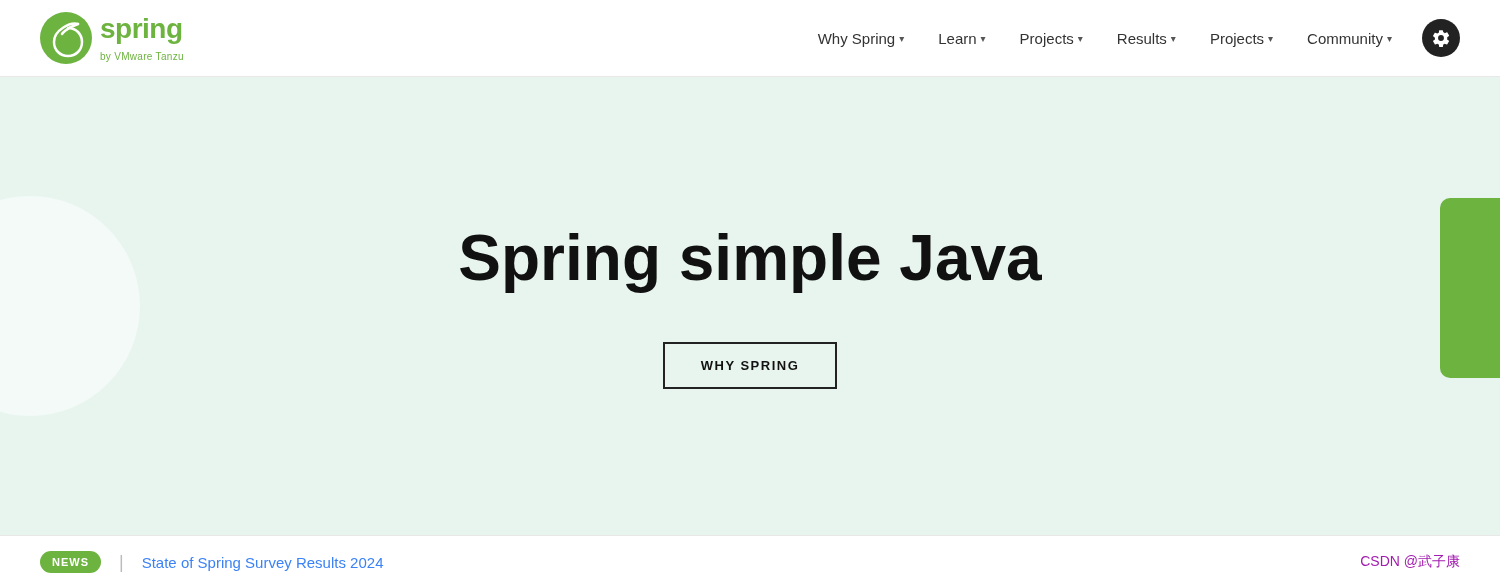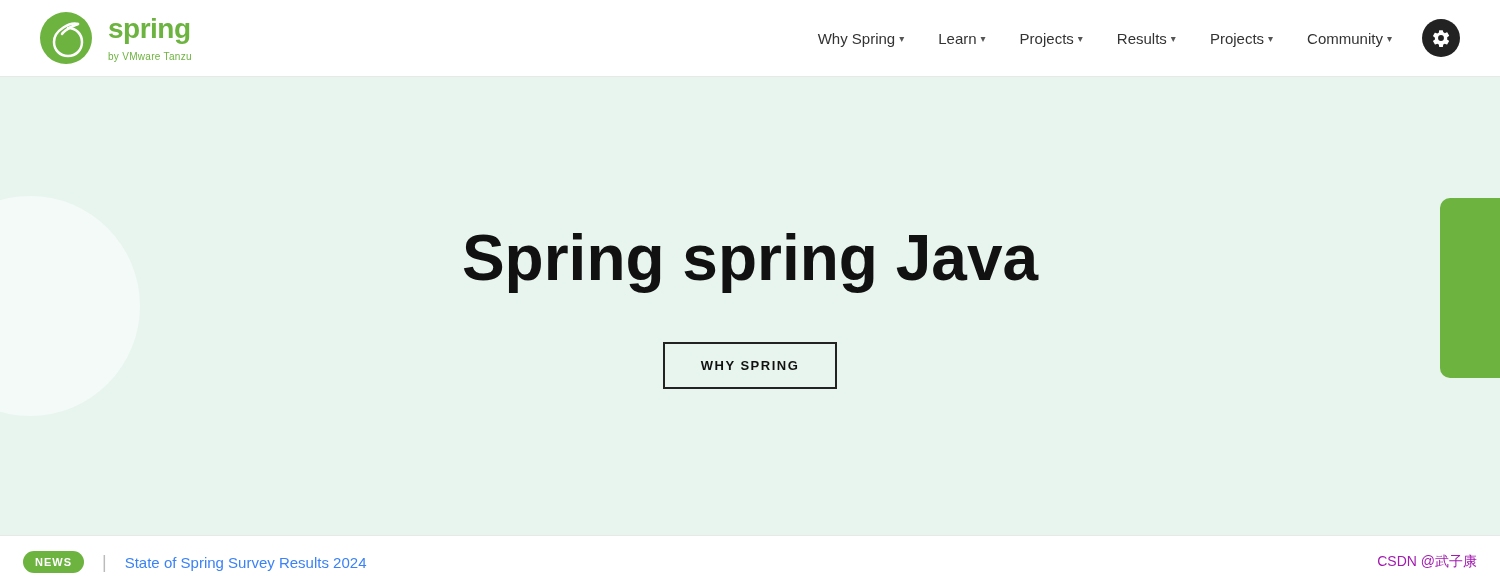--- a/index.html
+++ b/index.html
@@ -11,21 +11,21 @@
       align-items: center;
       justify-content: space-between;
       padding: 0 40px;
       height: 77px;
       background: #fff;
       border-bottom: 1px solid #e8e8e8;
     }
     .logo-area {
       display: flex;
       align-items: center;
-      gap: 16px;
+      gap: 8px;
     }
     .logo-svg {
       width: 52px;
       height: 52px;
     }
     .logo-text {
       display: flex;
       flex-direction: column;
     }
     .logo-spring {
@@ -141,21 +141,21 @@
       cursor: pointer;
       transition: background 0.2s;
     }
 
     
     .news-bar {
       background: #fff;
       height: 53px;
       display: flex;
       align-items: center;
-      padding: 0 23px;
+      padding: 0 40px;
       border-top: 1px solid #e8e8e8;
     }
     .news-badge {
       background: #6db33f;
       color: #fff;
       font-size: 11px;
       font-weight: 700;
       letter-spacing: 1px;
       padding: 5px 12px;
       border-radius: 20px;
@@ -230,21 +230,21 @@
   </nav>
 </header>
 
 <section class="hero">
   <div class="hero-bg-circle-left"></div>
   <div class="hero-bg-stripe">
     <div class="hero-green-tab"></div>
   </div>
 
   <h1 class="hero-title">
-    <span>Spring spring Java</span><br>
+    <span>Spring simple Java</span><br>
   </h1>
 
   <div class="hero-buttons">
     <button class="hero-btn">WHY SPRING</button>
   </div>
 </section>
 
 <div class="news-bar">
   <span class="news-badge">NEWS</span>
   <span class="news-divider">|</span>

